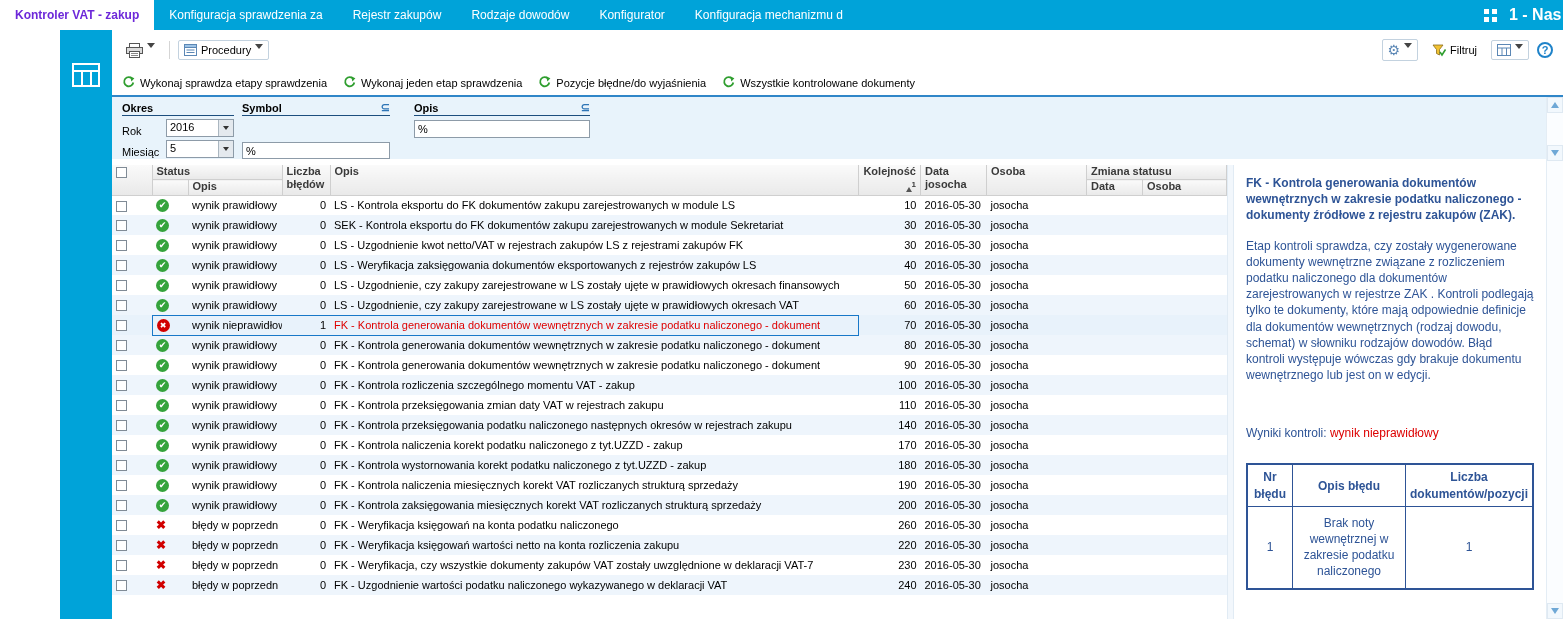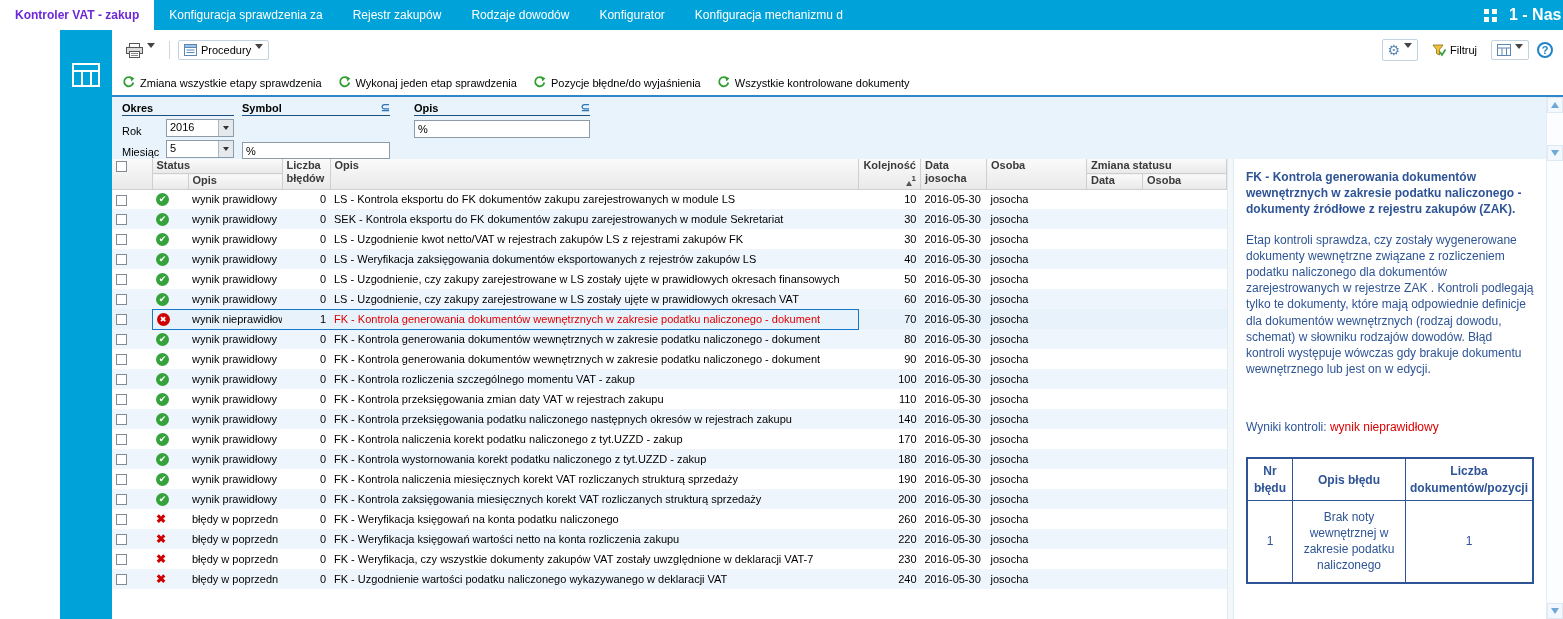--- a/index.html
+++ b/index.html
@@ -48,21 +48,21 @@
   .fhead { display:flex; align-items:flex-end; justify-content:space-between; font-weight:bold; border-bottom:1px solid #1c4e7e; padding-bottom:1px; height:15px; }
   .subset { color:#2e75b6; font-weight:bold; font-size:11px; cursor:pointer; }
   .frow { display:flex; align-items:flex-end; margin-top:3px; }
   .flabel { width:44px; }
   .fselect { width:68px; height:18px; background:#fff; border:1px solid #8d9ba8; display:flex; align-items:stretch; cursor:pointer; }
   .fselect .val { flex:1; padding:1px 3px; }
   .fselect .dd { width:15px; background:#e4e9ee; border-left:1px solid #aab6c0; display:flex; align-items:center; justify-content:center; }
   .fselect .dd .caret { border-top-color:#333; border-left-width:3px; border-right-width:3px; border-top-width:4px; }
   .finput { width:100%; height:18px; border:1px solid #8d9ba8; margin-top:4px; padding:0 3px; font-family:"Liberation Sans",sans-serif; font-size:11px; }
   
-  .gridrow { flex:1; min-height:0; display:flex; }
+  .gridrow { flex:1; min-height:0; display:flex; padding-top:6px; }
   .tablewrap { flex:1; min-width:0; overflow:hidden; }
   .vdivider { width:7px; background:#f2f7fc; border-left:1px solid #e1ebf4; border-right:1px solid #e1ebf4; }
   table.grid { border-collapse:collapse; table-layout:fixed; width:100%; font-size:11px; }
   table.grid thead th {
     background:linear-gradient(#fafafa,#e9e9e9);
     border-right:1px solid #cfcfcf; border-bottom:1px solid #cfcfcf;
     font-weight:bold; color:#3a3a3a; text-align:left; padding:0 4px;
     font-size:11px; height:13px; vertical-align:top; white-space:normal; line-height:13px;
   }
   table.grid thead th.num { text-align:right; }
@@ -200,21 +200,21 @@
     </div>
 
     <div class="actions">
       <div class="abtn">
         <span>
             <svg width="13" height="13" viewBox="0 0 13 13">
               <path d="M10.5 3 A4.6 4.6 0 1 0 11.3 6.5" fill="none" stroke="#2f9e2f" stroke-width="1.8"></path>
               <path d="M8.2 0.6 L12.4 2.2 L9.4 5.4 Z" fill="#2f9e2f"></path>
             </svg>
           </span>
-        <span>Zmiana wszystkie etapy sprawdzenia</span>
+        <span>Wykonaj sprawdza etapy sprawdzenia</span>
       </div>
       <div class="abtn">
         <span>
             <svg width="13" height="13" viewBox="0 0 13 13">
               <path d="M10.5 3 A4.6 4.6 0 1 0 11.3 6.5" fill="none" stroke="#2f9e2f" stroke-width="1.8"></path>
               <path d="M8.2 0.6 L12.4 2.2 L9.4 5.4 Z" fill="#2f9e2f"></path>
             </svg>
           </span>
         <span>Wykonaj jeden etap sprawdzenia</span>
       </div>

